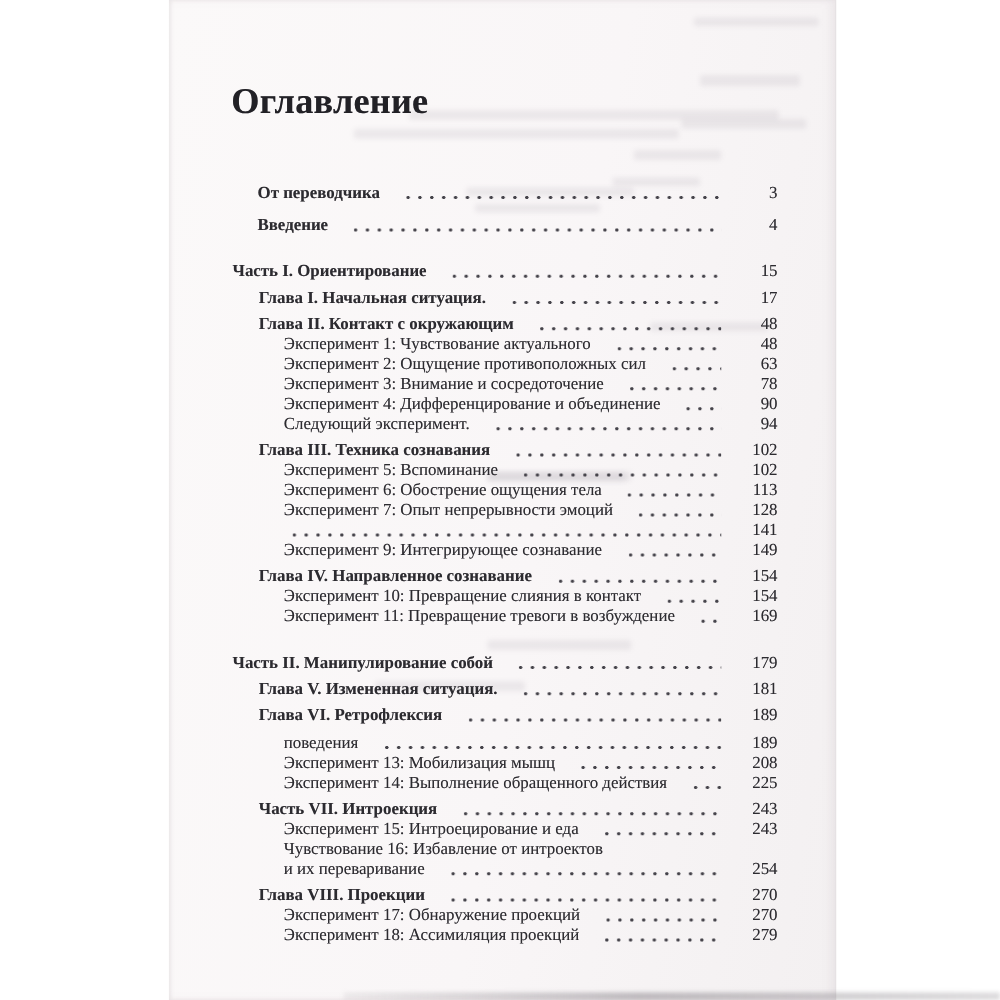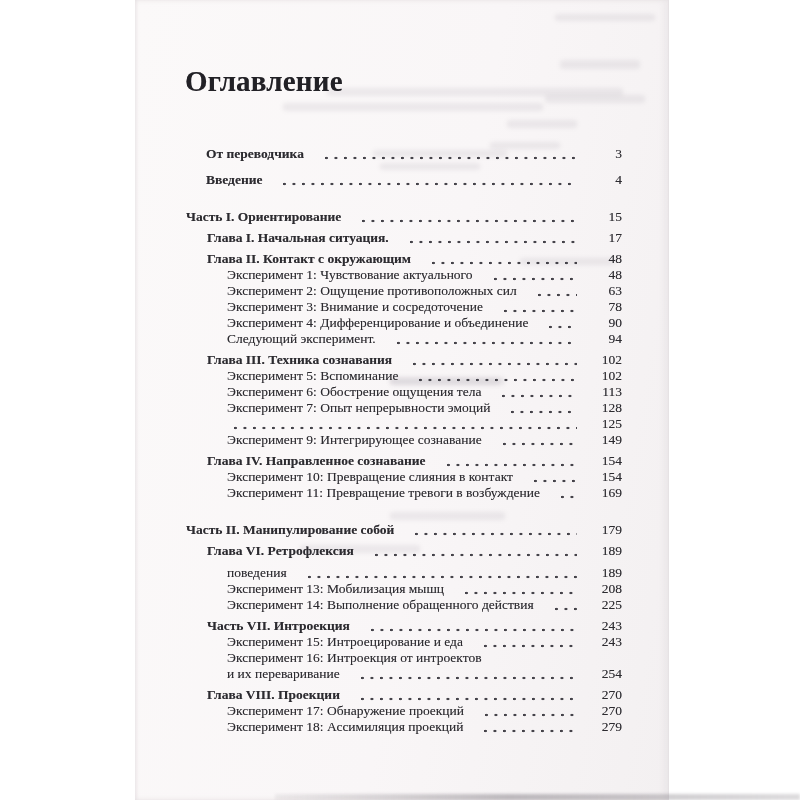--- a/index.html
+++ b/index.html
@@ -158,21 +158,21 @@
     <span class="leader"></span>
     <span class="pagenum">113</span>
   </div>
         <div class="row row--experiment">
     <span class="label">Эксперимент 7: Опыт непрерывности эмоций</span>
     <span class="leader"></span>
     <span class="pagenum">128</span>
   </div>
         <div class="row row--experiment">
     <span class="leader"></span>
-    <span class="pagenum">125</span>
+    <span class="pagenum">141</span>
   </div>
         <div class="row row--experiment">
     <span class="label">Эксперимент 9: Интегрирующее сознавание</span>
     <span class="leader"></span>
     <span class="pagenum">149</span>
   </div>
         <div class="row row--chapter">
     <span class="label">Глава IV. Направленное сознавание</span>
     <span class="leader"></span>
     <span class="pagenum">154</span>
@@ -186,20 +186,25 @@
     <span class="label">Эксперимент 11: Превращение тревоги в возбуждение</span>
     <span class="leader"></span>
     <span class="pagenum">169</span>
   </div>
         <div class="row row--part">
     <span class="label">Часть II. Манипулирование собой</span>
     <span class="leader"></span>
     <span class="pagenum">179</span>
   </div>
         <div class="row row--chapter">
+    <span class="label">Глава V. Измененная ситуация.</span>
+    <span class="leader"></span>
+    <span class="pagenum">181</span>
+  </div>
+        <div class="row row--chapter">
     <span class="label">Глава VI. Ретрофлексия</span>
     <span class="leader"></span>
     <span class="pagenum">189</span>
   </div>
         <div class="row row--experiment no-dots">
     <span class="leader"></span>
     <span class="pagenum"></span>
   </div>
         <div class="row row--continuation">
     <span class="label">поведения</span>
@@ -220,21 +225,21 @@
     <span class="label">Часть VII. Интроекция</span>
     <span class="leader"></span>
     <span class="pagenum">243</span>
   </div>
         <div class="row row--experiment">
     <span class="label">Эксперимент 15: Интроецирование и еда</span>
     <span class="leader"></span>
     <span class="pagenum">243</span>
   </div>
         <div class="row row--experiment no-dots">
-    <span class="label">Эксперимент 16: Интроекция от интроектов</span>
+    <span class="label">Чувствование 16: Избавление от интроектов</span>
     <span class="leader"></span>
     <span class="pagenum"></span>
   </div>
         <div class="row row--continuation">
     <span class="label">и их переваривание</span>
     <span class="leader"></span>
     <span class="pagenum">254</span>
   </div>
         <div class="row row--chapter">
     <span class="label">Глава VIII. Проекции</span>

